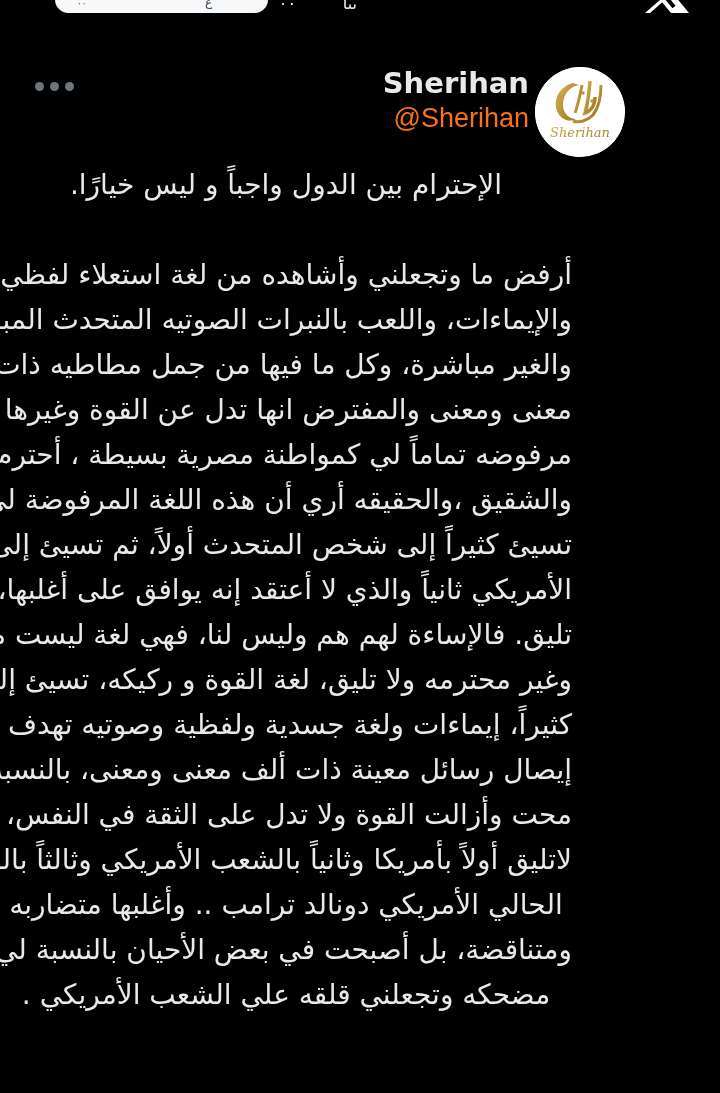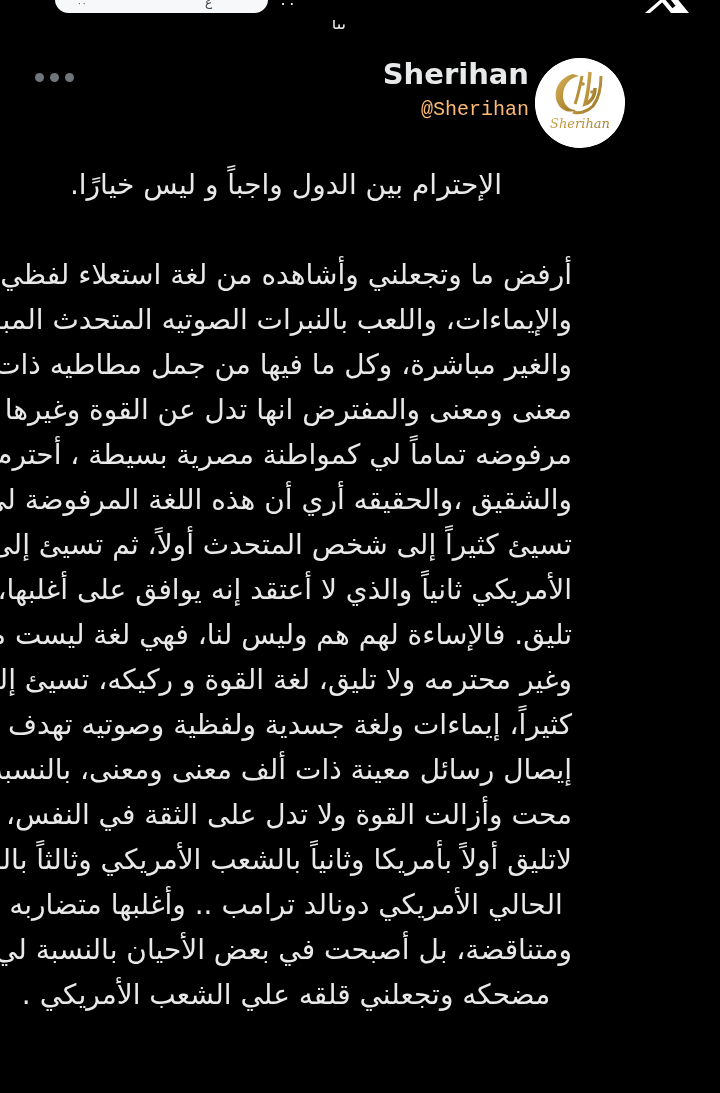--- a/index.html
+++ b/index.html
@@ -22,42 +22,42 @@
     position:absolute;left:22px;top:12px;
     color:#5a5f66;font-size:9px;letter-spacing:3px;
   }
   .pill-glyph{
     position:absolute;left:150px;top:9px;
     color:#3a3f45;font-size:12px;font-family:"DejaVu Sans",sans-serif;
   }
   .frag{position:absolute;color:#f2f2f2;overflow:hidden;height:9px;top:0;}
   .frag-inner{display:block;transform:translateY(-6px);font-size:16px;white-space:nowrap;}
   .frag1{left:272px;width:24px;}
-  .frag2{left:291px;width:55px;margin-top:20px;}
+  .frag2{left:302px;width:55px;}
   .xlogo-clip{
     position:absolute;top:0;right:30px;width:48px;height:13px;overflow:hidden;
   }
   .xlogo-clip svg{display:block;transform:translateY(-21px);}
 
   
-  .tweet-header{position:absolute;top:55px;left:0;width:654px;height:96px;}
+  .tweet-header{position:absolute;top:64px;left:0;width:654px;height:96px;}
   .more-dots{
     position:absolute;left:35px;top:18px;display:flex;gap:6px;cursor:pointer;
   }
   .more-dots i{width:9px;height:9px;border-radius:50%;background:#6e767d;display:block;}
   .name-block{
     position:absolute;right:125px;top:2px;text-align:right;cursor:pointer;
   }
   .author-name{
     font-weight:bold;font-size:29px;line-height:34px;color:#e7e9ea;
     font-family:"DejaVu Sans",sans-serif;
   }
   .author-handle{
-    font-size:20px;line-height:33px;color:#fdba74;margin-top:2px;
-    font-family:Liberation Mono, monospace;
+    font-size:27px;line-height:33px;color:#f97316;margin-top:2px;
+    font-family:Liberation Sans, sans-serif;
   }
   .avatar{
     position:absolute;right:29px;top:3px;width:90px;height:90px;border-radius:50%;
     background:#ffffff;cursor:pointer;overflow:hidden;
   }
   .avatar svg{display:block;}
 
   
   .tweet-body{
     position:absolute;top:162px;left:0;width:572px;

